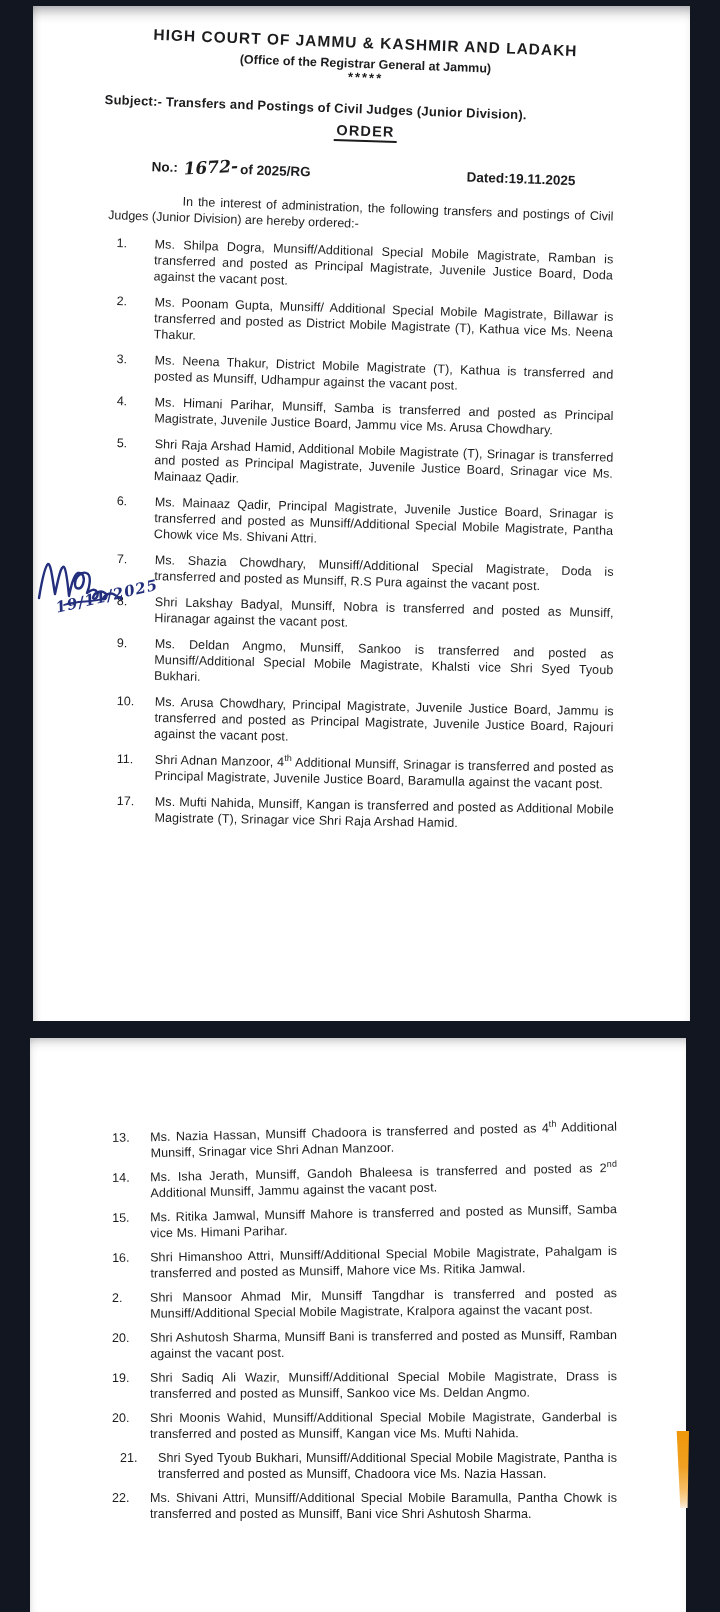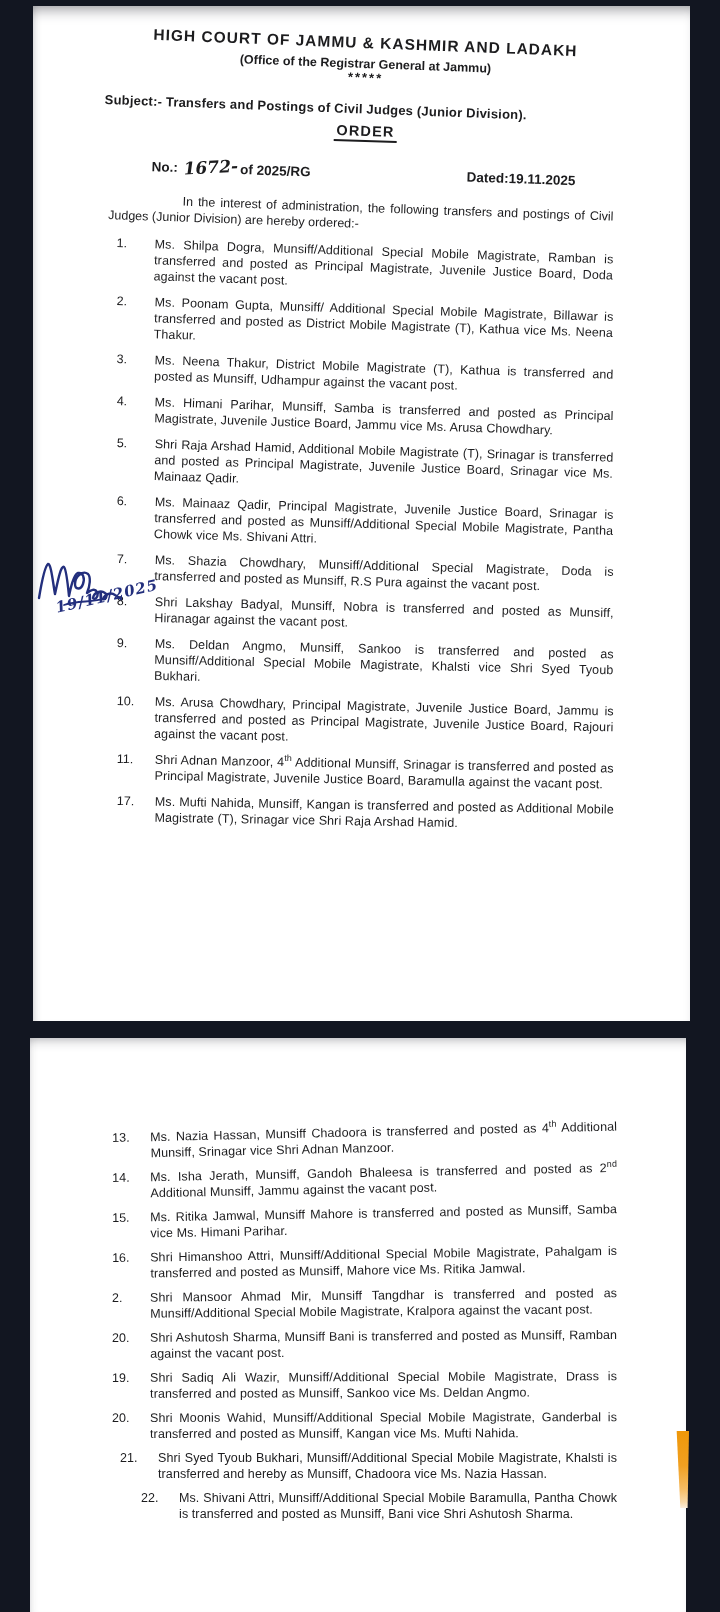--- a/index.html
+++ b/index.html
@@ -169,23 +169,23 @@
           <div class="item" style="transform: rotate(-0.2deg);">
             <span class="num">19.</span>
             <span class="txt">Shri Sadiq Ali Wazir, Munsiff/Additional Special Mobile Magistrate, Drass is transferred and posted as Munsiff, Sankoo vice Ms. Deldan Angmo.</span>
           </div>
           <div class="item" style="transform: rotate(-0.1deg);">
             <span class="num">20.</span>
             <span class="txt">Shri Moonis Wahid, Munsiff/Additional Special Mobile Magistrate, Ganderbal is transferred and posted as Munsiff, Kangan vice Ms. Mufti Nahida.</span>
           </div>
           <div class="item" style="transform: rotate(0deg); margin-left: 8px;">
             <span class="num">21.</span>
-            <span class="txt">Shri Syed Tyoub Bukhari, Munsiff/Additional Special Mobile Magistrate, Khalsti is transferred and hereby as Munsiff, Chadoora vice Ms. Nazia Hassan.</span>
+            <span class="txt">Shri Syed Tyoub Bukhari, Munsiff/Additional Special Mobile Magistrate, Pantha is transferred and posted as Munsiff, Chadoora vice Ms. Nazia Hassan.</span>
           </div>
-          <div class="item" style="transform: rotate(0deg); margin-left: 29px;">
+          <div class="item" style="transform: rotate(0deg);">
             <span class="num">22.</span>
             <span class="txt">Ms. Shivani Attri, Munsiff/Additional Special Mobile Baramulla, Pantha Chowk is transferred and posted as Munsiff, Bani vice Shri Ashutosh Sharma.</span>
           </div>
         </div>
     </div>
   </div>
 
   <div class="orange-tab"></div>
 
 </div>

